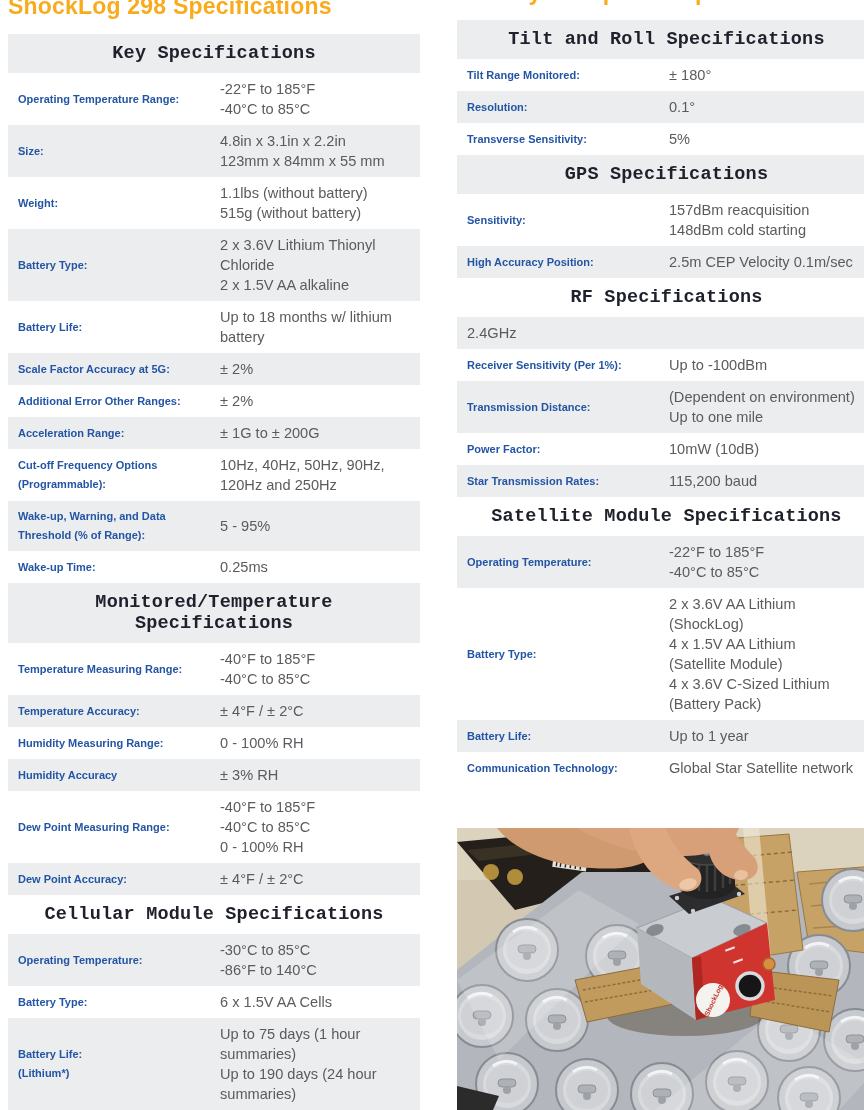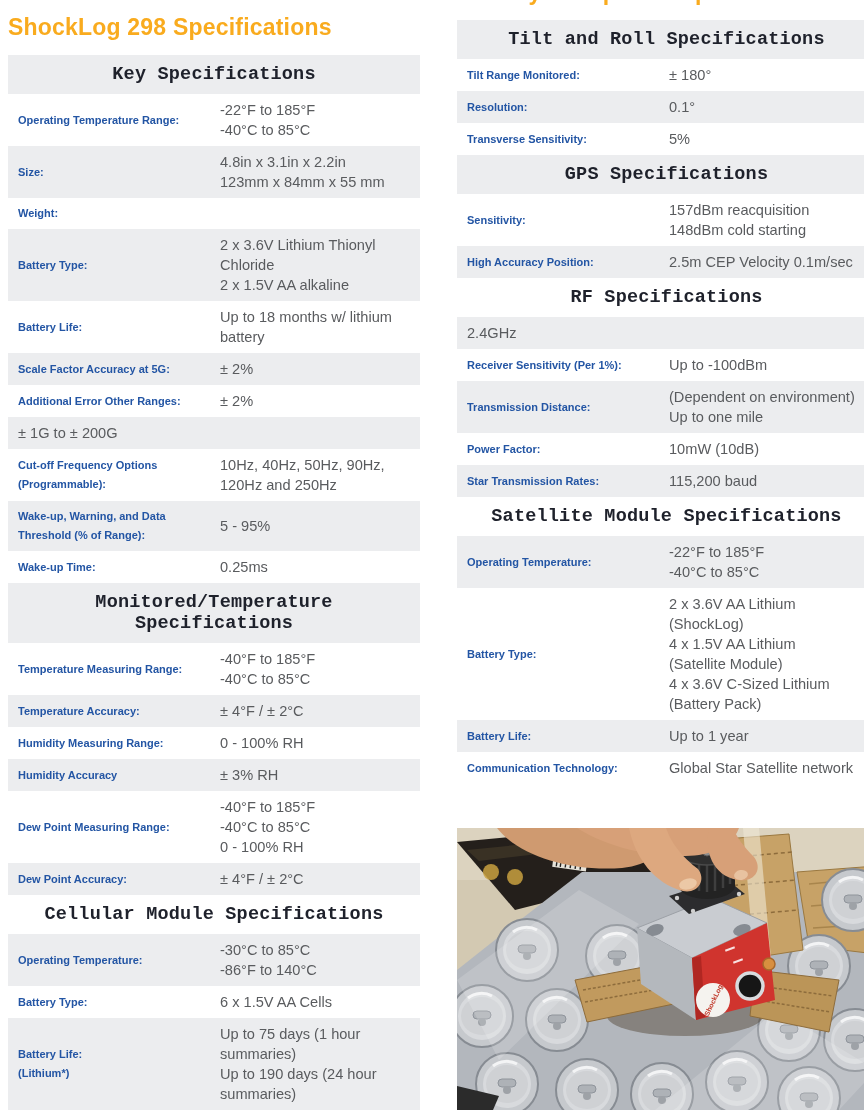--- a/index.html
+++ b/index.html
@@ -66,20 +66,22 @@
           <div class="spec-value">-22°F to 185°F
 -40°C to 85°C</div>
         </div>
         <div class="spec-row stripe">
           <div class="spec-label">Size:</div>
           <div class="spec-value">4.8in x 3.1in x 2.2in
 123mm x 84mm x 55 mm</div>
         </div>
         <div class="spec-row">
           <div class="spec-label">Weight:</div>
+          <div class="spec-value">1.1lbs (without battery)
+515g (without battery)</div>
         </div>
         <div class="spec-row stripe">
           <div class="spec-label">Battery Type:</div>
           <div class="spec-value">2 x 3.6V Lithium Thionyl
 Chloride
 2 x 1.5V AA alkaline</div>
         </div>
         <div class="spec-row">
           <div class="spec-label">Battery Life:</div>
           <div class="spec-value">Up to 18 months w/ lithium
@@ -87,20 +89,21 @@
         </div>
         <div class="spec-row stripe">
           <div class="spec-label">Scale Factor Accuracy at 5G:</div>
           <div class="spec-value">± 2%</div>
         </div>
         <div class="spec-row">
           <div class="spec-label">Additional Error Other Ranges:</div>
           <div class="spec-value">± 2%</div>
         </div>
         <div class="spec-row stripe">
+          <div class="spec-label">Acceleration Range:</div>
           <div class="spec-value">± 1G to ± 200G</div>
         </div>
         <div class="spec-row">
           <div class="spec-label">Cut-off Frequency Options (Programmable):</div>
           <div class="spec-value">10Hz, 40Hz, 50Hz, 90Hz,
 120Hz and 250Hz</div>
         </div>
         <div class="spec-row stripe">
           <div class="spec-label">Wake-up, Warning, and Data Threshold (% of Range):</div>
           <div class="spec-value">5 - 95%</div>

